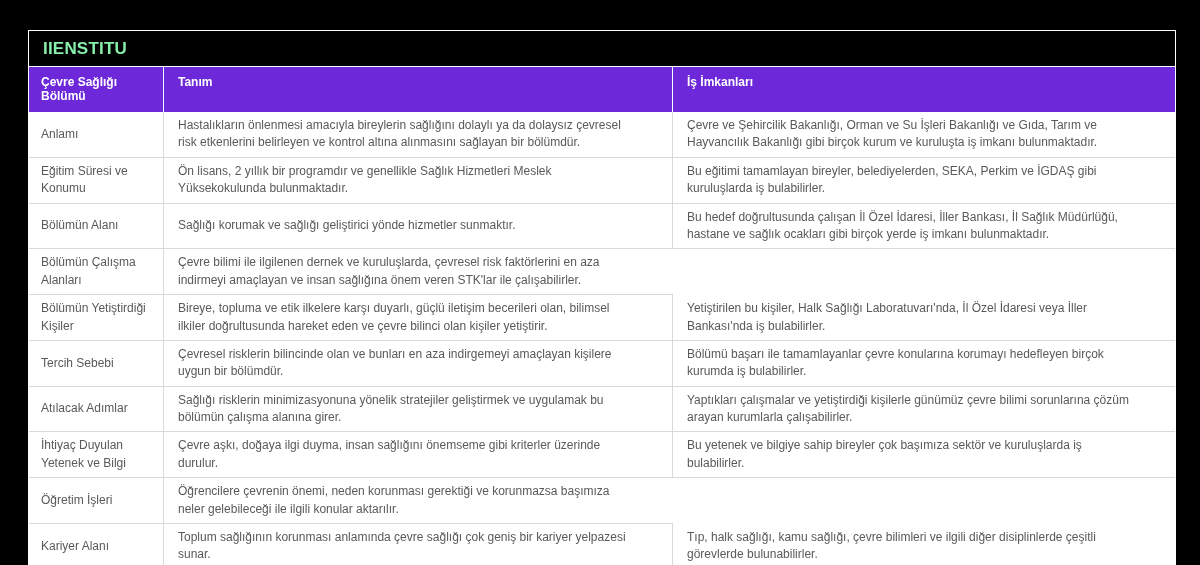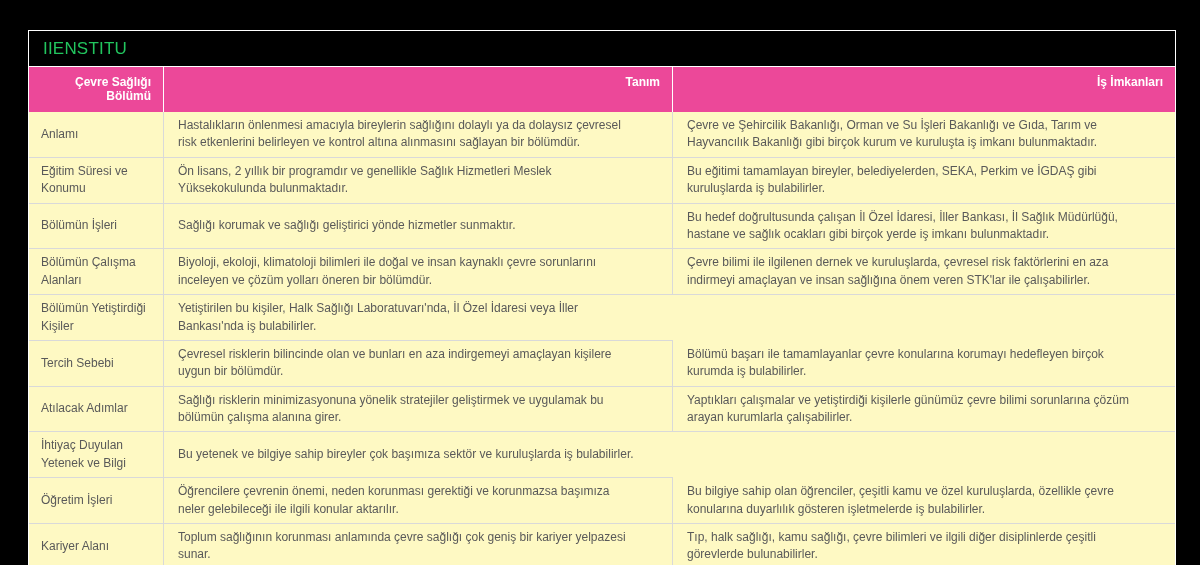--- a/index.html
+++ b/index.html
@@ -20,44 +20,43 @@
   }
   .title-bar {
     height: 36px;
     display: flex;
     align-items: center;
     padding: 0 14px;
     background: #000000;
     border-bottom: 1px solid #ffffff;
   }
   .title-bar span {
-    color: #22c55e;
+    color: #86efac;
     font-size: 17px;
-    font-weight: 400;
+    font-weight: 700;
     letter-spacing: 0.2px;
   }
   .grid-row {
     display: grid;
     grid-template-columns: 135px 509px 502px;
   }
   .head-row {
-    background: #ec4899;
-    text-align: right;
+    background: #6d28d9;
   }
   .hcell {
     color: #ffffff;
     font-size: 12px;
     font-weight: 700;
     padding: 8px 12px 9px 12px;
     border-right: 1px solid #ffffff;
   }
   .hcell:last-child { border-right: none; }
   .hcell.c2, .hcell.c3 { padding-left: 14px; }
   .body-row {
-    background: #fef9c3;
+    background: #ffffff;
   }
   .body-row .bcell {
     min-height: 44px;
     display: flex;
     align-items: center;
     color: #595959;
     font-size: 12px;
     line-height: 1.45;
     padding: 5px 12px;
     border-right: 1px solid #d9d9d9;
@@ -86,57 +85,57 @@
     <div class="bcell c3">Çevre ve Şehircilik Bakanlığı, Orman ve Su İşleri Bakanlığı ve Gıda, Tarım ve Hayvancılık Bakanlığı gibi birçok kurum ve kuruluşta iş imkanı bulunmaktadır.</div>
   </div>
 
   <div class="grid-row body-row">
     <div class="bcell c1">Eğitim Süresi ve Konumu</div>
     <div class="bcell c2">Ön lisans, 2 yıllık bir programdır ve genellikle Sağlık Hizmetleri Meslek Yüksekokulunda bulunmaktadır.</div>
     <div class="bcell c3">Bu eğitimi tamamlayan bireyler, belediyelerden, SEKA, Perkim ve İGDAŞ gibi kuruluşlarda iş bulabilirler.</div>
   </div>
 
   <div class="grid-row body-row">
-    <div class="bcell c1">Bölümün İşleri</div>
+    <div class="bcell c1">Bölümün Alanı</div>
     <div class="bcell c2">Sağlığı korumak ve sağlığı geliştirici yönde hizmetler sunmaktır.</div>
     <div class="bcell c3">Bu hedef doğrultusunda çalışan İl Özel İdaresi, İller Bankası, İl Sağlık Müdürlüğü, hastane ve sağlık ocakları gibi birçok yerde iş imkanı bulunmaktadır.</div>
   </div>
 
   <div class="grid-row body-row">
     <div class="bcell c1">Bölümün Çalışma Alanları</div>
-    <div class="bcell c2">Biyoloji, ekoloji, klimatoloji bilimleri ile doğal ve insan kaynaklı çevre sorunlarını inceleyen ve çözüm yolları öneren bir bölümdür.</div>
     <div class="bcell c3">Çevre bilimi ile ilgilenen dernek ve kuruluşlarda, çevresel risk faktörlerini en aza indirmeyi amaçlayan ve insan sağlığına önem veren STK'lar ile çalışabilirler.</div>
   </div>
 
   <div class="grid-row body-row">
     <div class="bcell c1">Bölümün Yetiştirdiği Kişiler</div>
+    <div class="bcell c2">Bireye, topluma ve etik ilkelere karşı duyarlı, güçlü iletişim becerileri olan, bilimsel ilkiler doğrultusunda hareket eden ve çevre bilinci olan kişiler yetiştirir.</div>
     <div class="bcell c3">Yetiştirilen bu kişiler, Halk Sağlığı Laboratuvarı'nda, İl Özel İdaresi veya İller Bankası'nda iş bulabilirler.</div>
   </div>
 
   <div class="grid-row body-row">
     <div class="bcell c1">Tercih Sebebi</div>
     <div class="bcell c2">Çevresel risklerin bilincinde olan ve bunları en aza indirgemeyi amaçlayan kişilere uygun bir bölümdür.</div>
     <div class="bcell c3">Bölümü başarı ile tamamlayanlar çevre konularına korumayı hedefleyen birçok kurumda iş bulabilirler.</div>
   </div>
 
   <div class="grid-row body-row">
     <div class="bcell c1">Atılacak Adımlar</div>
     <div class="bcell c2">Sağlığı risklerin minimizasyonuna yönelik stratejiler geliştirmek ve uygulamak bu bölümün çalışma alanına girer.</div>
     <div class="bcell c3">Yaptıkları çalışmalar ve yetiştirdiği kişilerle günümüz çevre bilimi sorunlarına çözüm arayan kurumlarla çalışabilirler.</div>
   </div>
 
   <div class="grid-row body-row">
     <div class="bcell c1">İhtiyaç Duyulan Yetenek ve Bilgi</div>
+    <div class="bcell c2">Çevre aşkı, doğaya ilgi duyma, insan sağlığını önemseme gibi kriterler üzerinde durulur.</div>
     <div class="bcell c3">Bu yetenek ve bilgiye sahip bireyler çok başımıza sektör ve kuruluşlarda iş bulabilirler.</div>
   </div>
 
   <div class="grid-row body-row">
     <div class="bcell c1">Öğretim İşleri</div>
     <div class="bcell c2">Öğrencilere çevrenin önemi, neden korunması gerektiği ve korunmazsa başımıza neler gelebileceği ile ilgili konular aktarılır.</div>
-    <div class="bcell c3">Bu bilgiye sahip olan öğrenciler, çeşitli kamu ve özel kuruluşlarda, özellikle çevre konularına duyarlılık gösteren işletmelerde iş bulabilirler.</div>
   </div>
 
   <div class="grid-row body-row">
     <div class="bcell c1">Kariyer Alanı</div>
     <div class="bcell c2">Toplum sağlığının korunması anlamında çevre sağlığı çok geniş bir kariyer yelpazesi sunar.</div>
     <div class="bcell c3">Tıp, halk sağlığı, kamu sağlığı, çevre bilimleri ve ilgili diğer disiplinlerde çeşitli görevlerde bulunabilirler.</div>
   </div>
 </div>
 </div>
 

